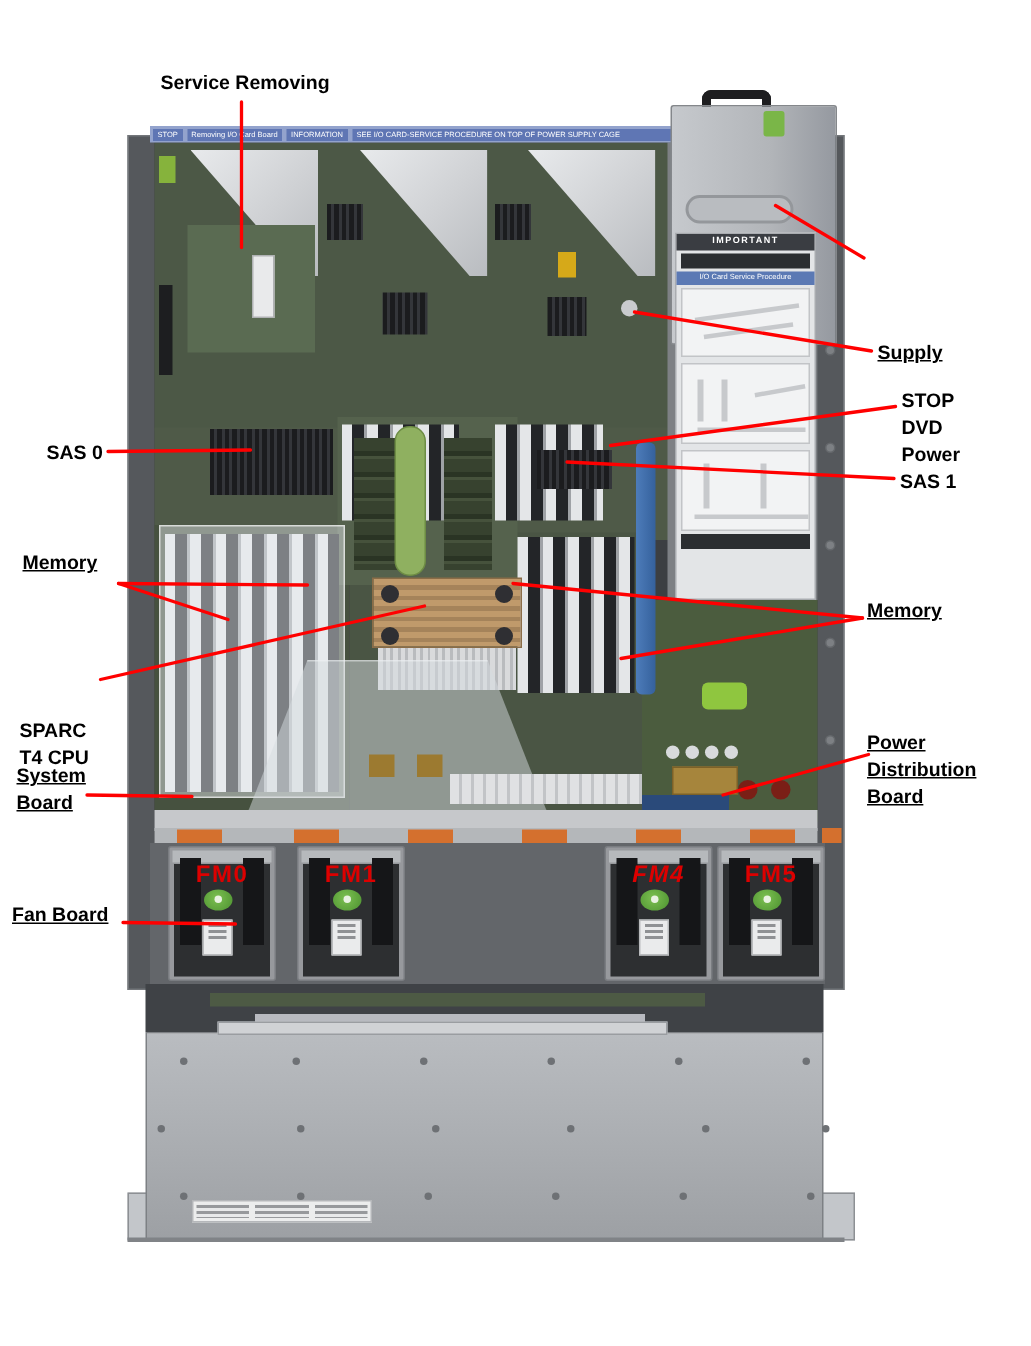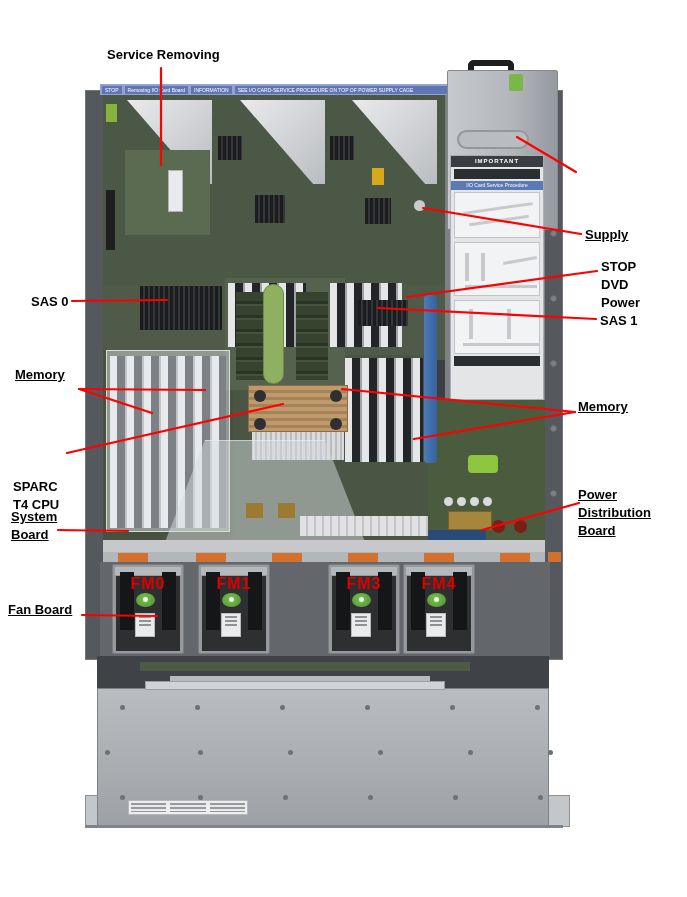--- a/index.html
+++ b/index.html
@@ -224,39 +224,39 @@
         <div class="fan-recess" style="left:7px;"></div>
           <div class="fan-recess" style="left:49px;"></div>
         <div class="fan-id">FM1</div>
         <div class="fan-btn"></div>
         <div class="fan-tag">
             <i></i>
             <i></i>
             <i></i>
           </div>
       </div>
-      <div class="fan" style="left:228px;">
-        <div class="fan-top"></div>
-          <div class="fan-body"></div>
-        <div class="fan-recess" style="left:7px;"></div>
-          <div class="fan-recess" style="left:49px;"></div>
-        <div class="fan-id">FM3</div>
-        <div class="fan-btn"></div>
-        <div class="fan-tag">
-            <i></i>
-            <i></i>
-            <i></i>
-          </div>
-      </div>
-      <div class="fan" style="left:303px;">
+      <div class="fan" style="left:303px;font-style:italic;">
         <div class="fan-top"></div>
           <div class="fan-body"></div>
         <div class="fan-recess" style="left:7px;"></div>
           <div class="fan-recess" style="left:49px;"></div>
         <div class="fan-id">FM4</div>
+        <div class="fan-btn"></div>
+        <div class="fan-tag">
+            <i></i>
+            <i></i>
+            <i></i>
+          </div>
+      </div>
+      <div class="fan" style="left:378px;">
+        <div class="fan-top"></div>
+          <div class="fan-body"></div>
+        <div class="fan-recess" style="left:7px;"></div>
+          <div class="fan-recess" style="left:49px;"></div>
+        <div class="fan-id">FM5</div>
         <div class="fan-btn"></div>
         <div class="fan-tag">
             <i></i>
             <i></i>
             <i></i>
           </div>
       </div>
     </div>
 
     <div class="abs" style="left:97px; top:656px; width:452px; height:32px; background:#3f4246; z-index:11;"></div>

